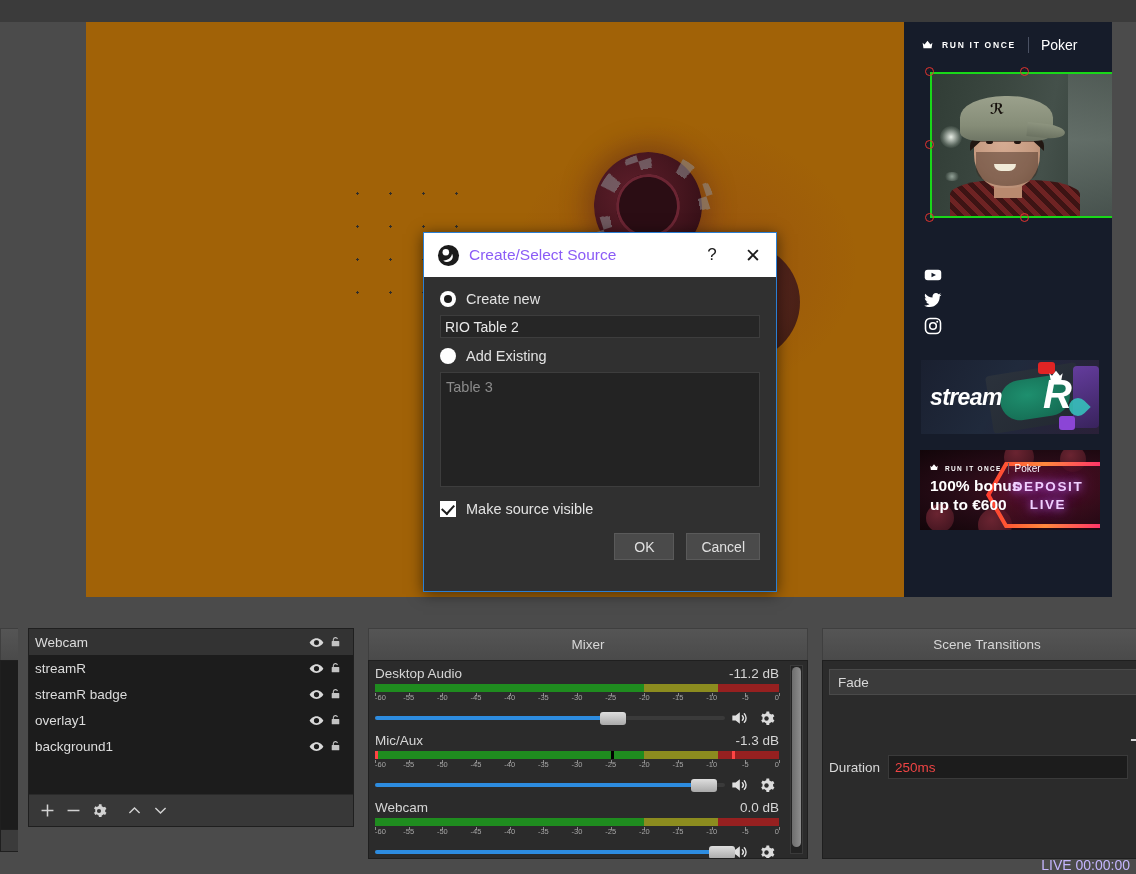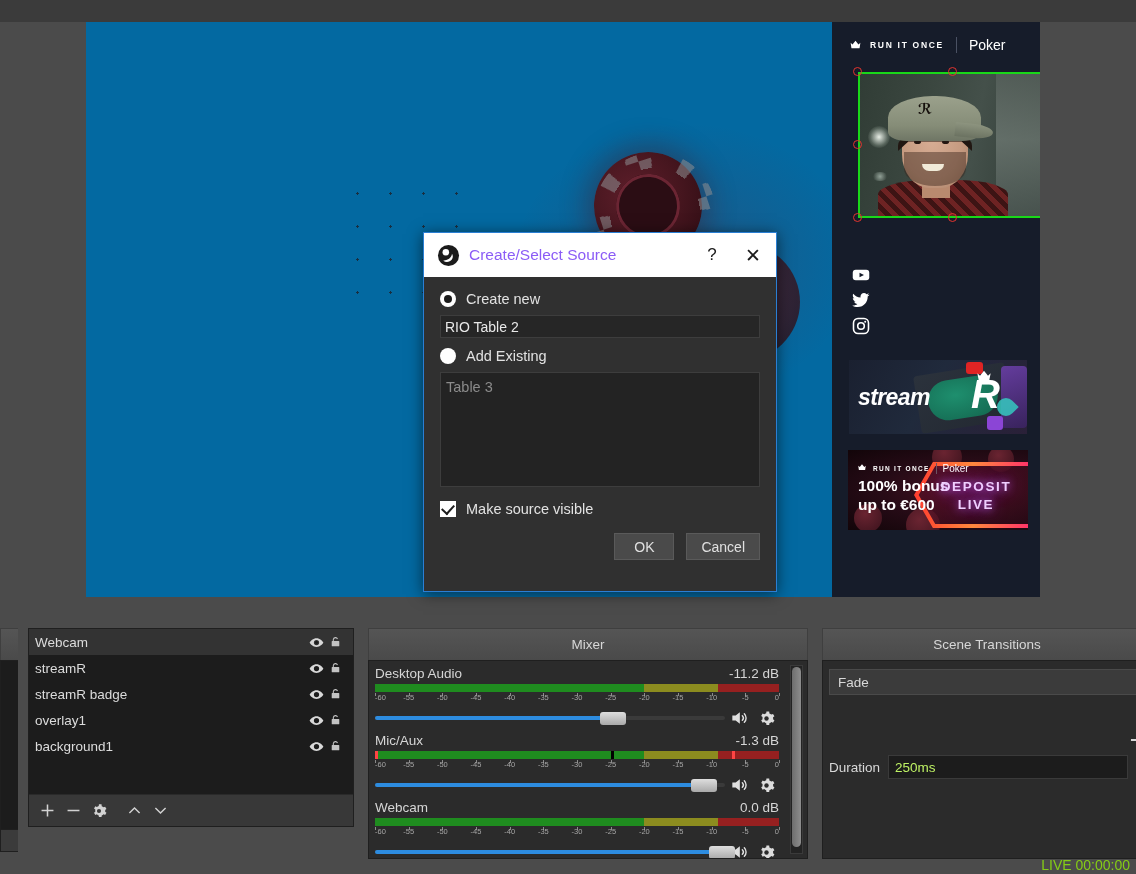--- a/index.html
+++ b/index.html
@@ -10,22 +10,22 @@
     -webkit-font-smoothing:antialiased;
   }
   #app{position:relative;width:1136px;height:874px;}
 
   
   .top-strip{position:absolute;left:0;top:0;width:1136px;height:22px;background:#3b3b3b;}
   .mid-strip{position:absolute;left:0;top:22px;width:1136px;height:578px;background:#4b4b4b;}
 
   
   .canvas{
-    position:absolute;left:86px;top:22px;width:954px;height:575px;
-    background:#0369a1;overflow:hidden;
+    position:absolute;left:86px;top:22px;width:1026px;height:575px;
+    background:#a16207;overflow:hidden;
   }
   .canvas-dots{
     position:absolute;left:255px;top:155px;width:135px;height:145px;
     background-image:radial-gradient(circle, #1d2530 1.1px, transparent 1.2px);
     background-size:33px 33px;opacity:.85;
   }
   .chip{position:absolute;border-radius:50%;}
   .chip1{
     left:508px;top:130px;width:108px;height:108px;
     background:radial-gradient(circle at 40% 35%, #5d1e2a 0%, #47161f 48%, #3a1119 72%, #2a0c12 100%);
@@ -216,23 +216,23 @@
   #trans-dock{left:822px;width:330px;}
   .tr-body{background:#2b2b2b;height:197px;padding:8px 0 0 0;box-sizing:border-box;position:relative;}
   .tr-combo{
     margin:0 6px;height:26px;background:#3b3b3b;border:1px solid #4a4a4a;box-sizing:border-box;
     color:#d8d8d8;font-size:13.5px;display:flex;align-items:center;padding-left:8px;
   }
   .tr-plus{position:absolute;right:4px;top:64px;color:#d7d7d7;font-size:30px;line-height:1;}
   .tr-durrow{position:absolute;left:6px;top:94px;display:flex;align-items:center;gap:8px;}
   .tr-durlabel{color:#d8d8d8;font-size:13.5px;}
   .tr-durfield{width:240px;height:24px;background:#1c1c1c;border:1px solid #3a3a3a;box-sizing:border-box;
-     color:#bef264;font-size:13.5px;display:flex;align-items:center;padding-left:6px;}
+     color:#ef4444;font-size:13.5px;display:flex;align-items:center;padding-left:6px;}
   .live-bar{position:absolute;left:822px;top:855px;width:314px;height:19px;overflow:hidden;}
-  .live-txt{color:#84cc16;font-size:14px;position:absolute;right:6px;top:2px;white-space:nowrap;}
+  .live-txt{color:#c4b5fd;font-size:14px;position:absolute;right:6px;top:2px;white-space:nowrap;}
 
   
   .modal{
     position:absolute;left:423px;top:232px;width:354px;height:360px;
     border:1px solid #2a7fd4;box-sizing:border-box;background:#303030;z-index:50;
     box-shadow:0 2px 14px rgba(0,0,0,.55);
   }
   .modal-title{
     height:44px;background:#ffffff;display:flex;align-items:center;padding:0 0 0 13px;box-sizing:border-box;
   }

